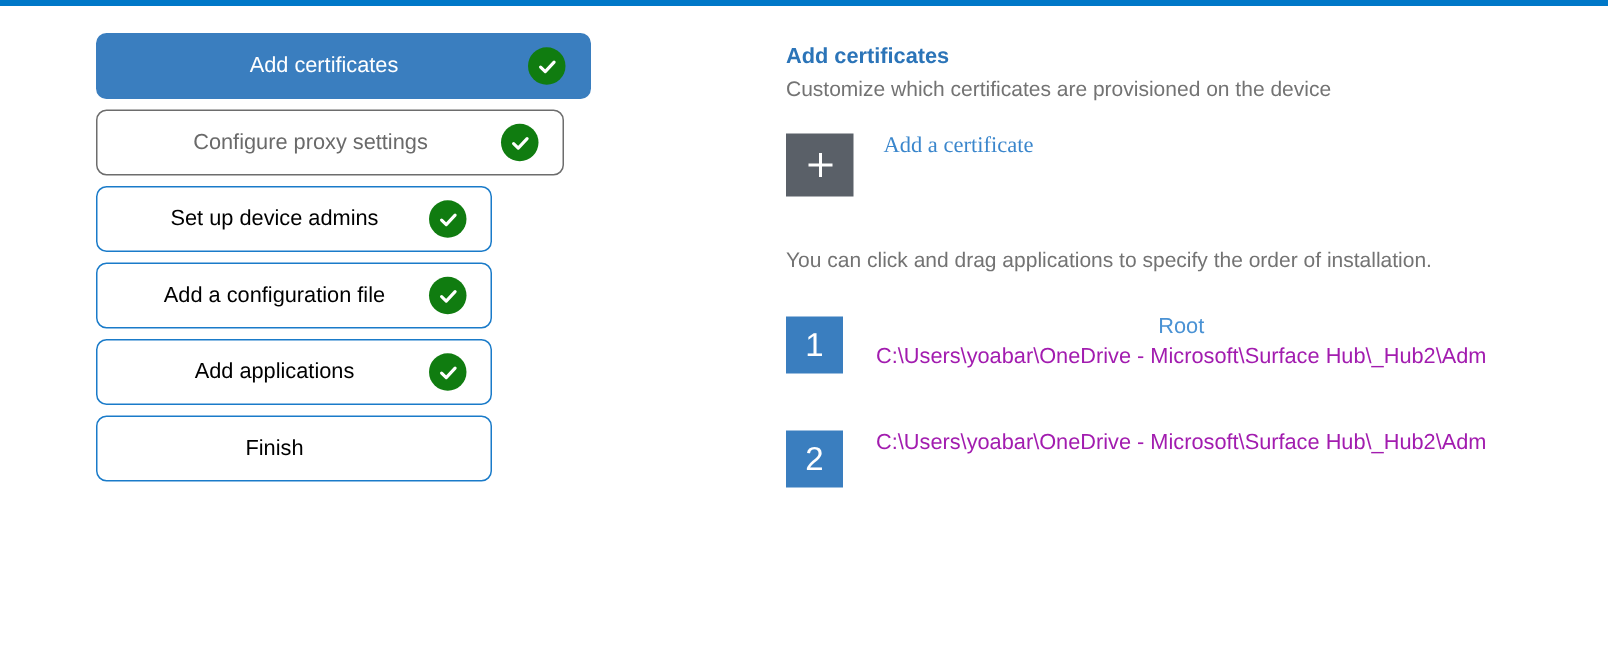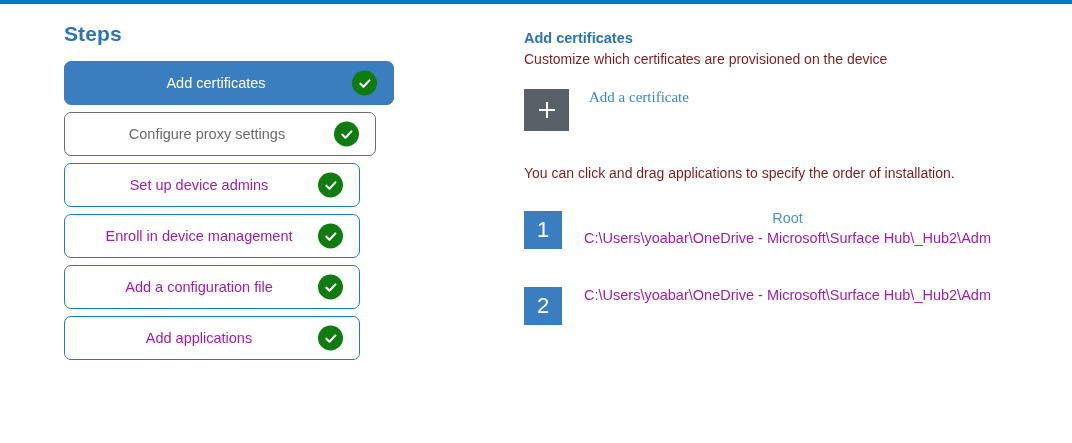--- a/index.html
+++ b/index.html
@@ -46,23 +46,23 @@
     position: relative;
     height: 44px;
     border-radius: 7px;
     border: 1px solid #1a7bc9;
     background: #ffffff;
     margin-bottom: 7px;
     display: flex;
     align-items: center;
     justify-content: center;
     font-size: 14.5px;
-    color: #a21caf;
+    color: #000000;
     cursor: pointer;
-    width: 296px;
+    width: 264px;
   }
 
   .step-btn.selected {
     background: #3a7ebf;
     border-color: #3a7ebf;
     color: #ffffff;
     width: 330px;
   }
 
   .step-btn.muted {
@@ -103,21 +103,21 @@
 
   .sec-head {
     font-size: 14.5px;
     font-weight: bold;
     color: #2b74b8;
     margin-bottom: 5px;
   }
 
   .sec-sub {
     font-size: 14px;
-    color: #7f1d1d;
+    color: #737373;
     white-space: nowrap;
   }
 
   
   .add-row {
     display: flex;
     margin-top: 22px;
     width: 260px;
     cursor: pointer;
     font-family: Liberation Serif, serif;
@@ -191,21 +191,20 @@
     line-height: 21px;
     white-space: nowrap;
   }
 </style>
 </head>
 <body>
 
 <div class="top-bar"></div>
 
 <div class="steps-panel">
-  <div class="steps-title">Steps</div>
 
   <div class="step-btn selected">
     <span class="step-label">Add certificates</span>
     <span class="check">
       <svg width="14" height="14" viewBox="0 0 14 14">
           <path d="M2.4 7.2 L5.5 10.2 L11.4 3.9" stroke="#ffffff" stroke-width="2.1" fill="none" stroke-linecap="round" stroke-linejoin="round"></path>
         </svg>
     </span>
   </div>
 
@@ -220,47 +219,42 @@
 
   <div class="step-btn">
     <span class="step-label">Set up device admins</span>
     <span class="check">
       <svg width="14" height="14" viewBox="0 0 14 14">
           <path d="M2.4 7.2 L5.5 10.2 L11.4 3.9" stroke="#ffffff" stroke-width="2.1" fill="none" stroke-linecap="round" stroke-linejoin="round"></path>
         </svg>
     </span>
   </div>
 
-  <div class="step-btn">
-    <span class="step-label">Enroll in device management</span>
-    <span class="check">
-      <svg width="14" height="14" viewBox="0 0 14 14">
-          <path d="M2.4 7.2 L5.5 10.2 L11.4 3.9" stroke="#ffffff" stroke-width="2.1" fill="none" stroke-linecap="round" stroke-linejoin="round"></path>
-        </svg>
-    </span>
-  </div>
 
   <div class="step-btn">
     <span class="step-label">Add a configuration file</span>
     <span class="check">
       <svg width="14" height="14" viewBox="0 0 14 14">
           <path d="M2.4 7.2 L5.5 10.2 L11.4 3.9" stroke="#ffffff" stroke-width="2.1" fill="none" stroke-linecap="round" stroke-linejoin="round"></path>
         </svg>
     </span>
   </div>
 
   <div class="step-btn">
     <span class="step-label">Add applications</span>
     <span class="check">
       <svg width="14" height="14" viewBox="0 0 14 14">
           <path d="M2.4 7.2 L5.5 10.2 L11.4 3.9" stroke="#ffffff" stroke-width="2.1" fill="none" stroke-linecap="round" stroke-linejoin="round"></path>
         </svg>
     </span>
   </div>
 
+  <div class="step-btn">
+    <span class="step-label">Finish</span>
+  </div>
 </div>
 
 <div class="detail-panel">
 
   <div>
     <div class="sec-head">Add certificates</div>
     <div class="sec-sub">Customize which certificates are provisioned on the device</div>
 
     <div class="add-row">
       <span class="plus-box">

